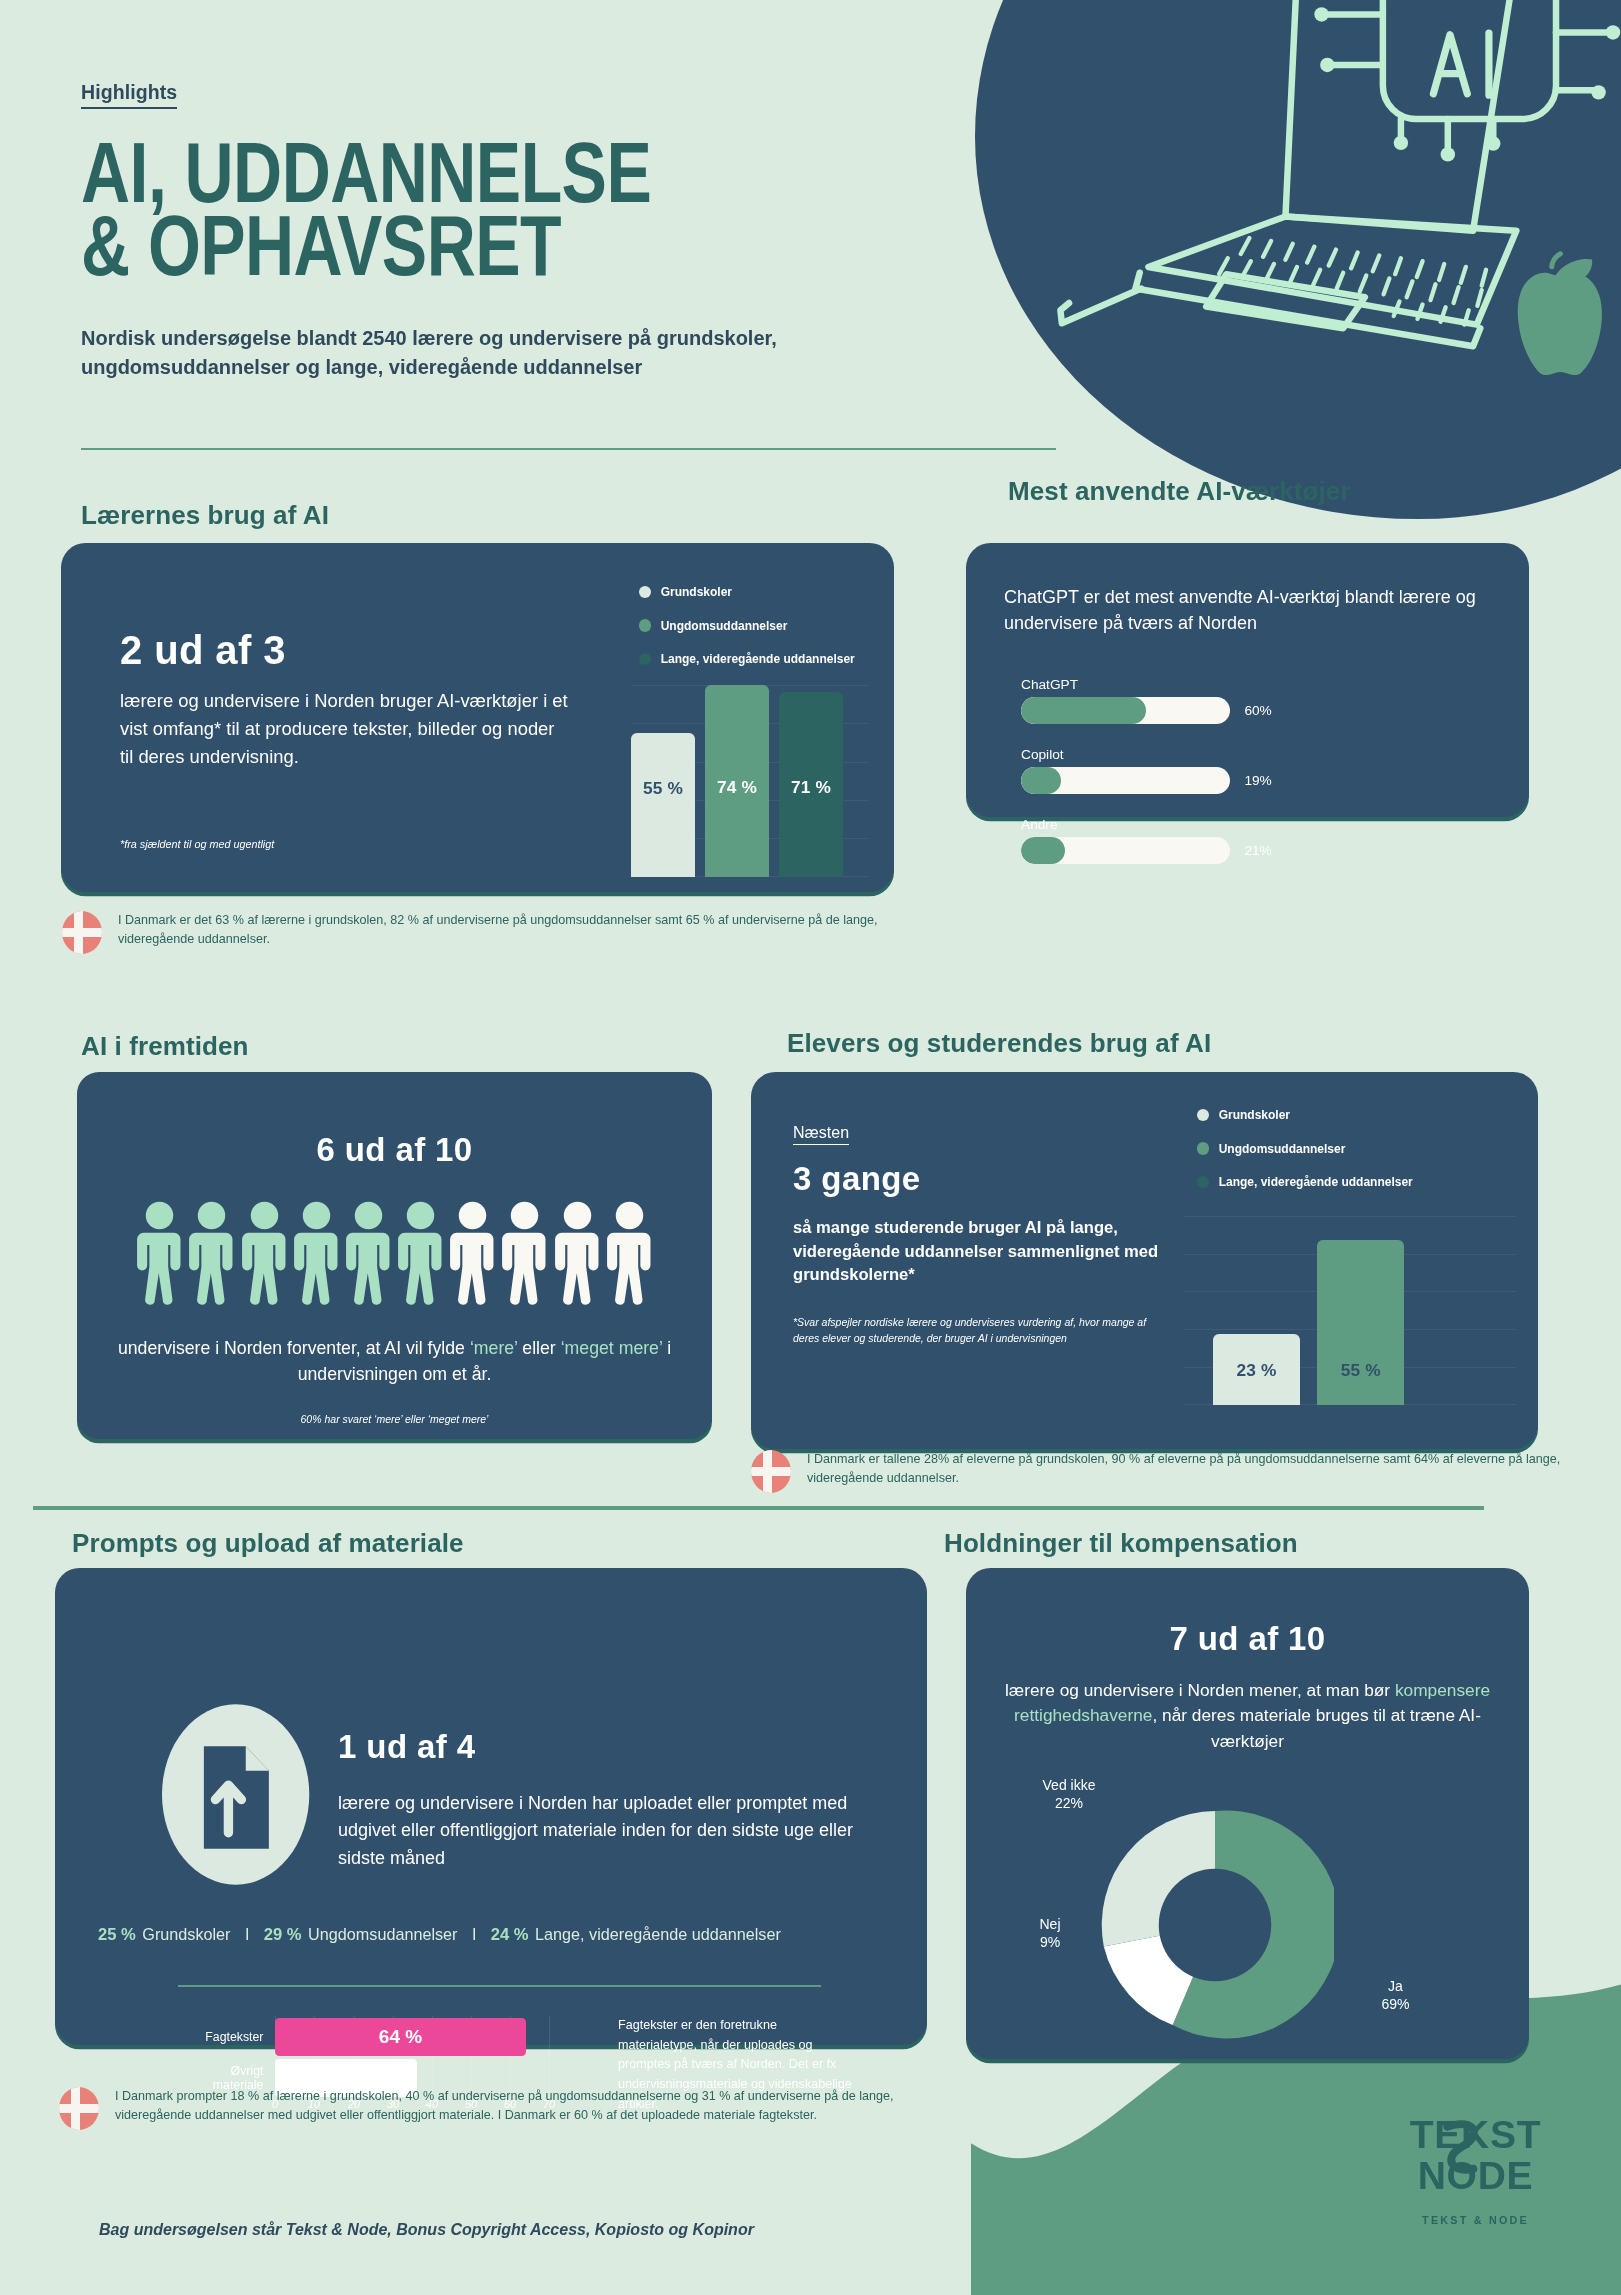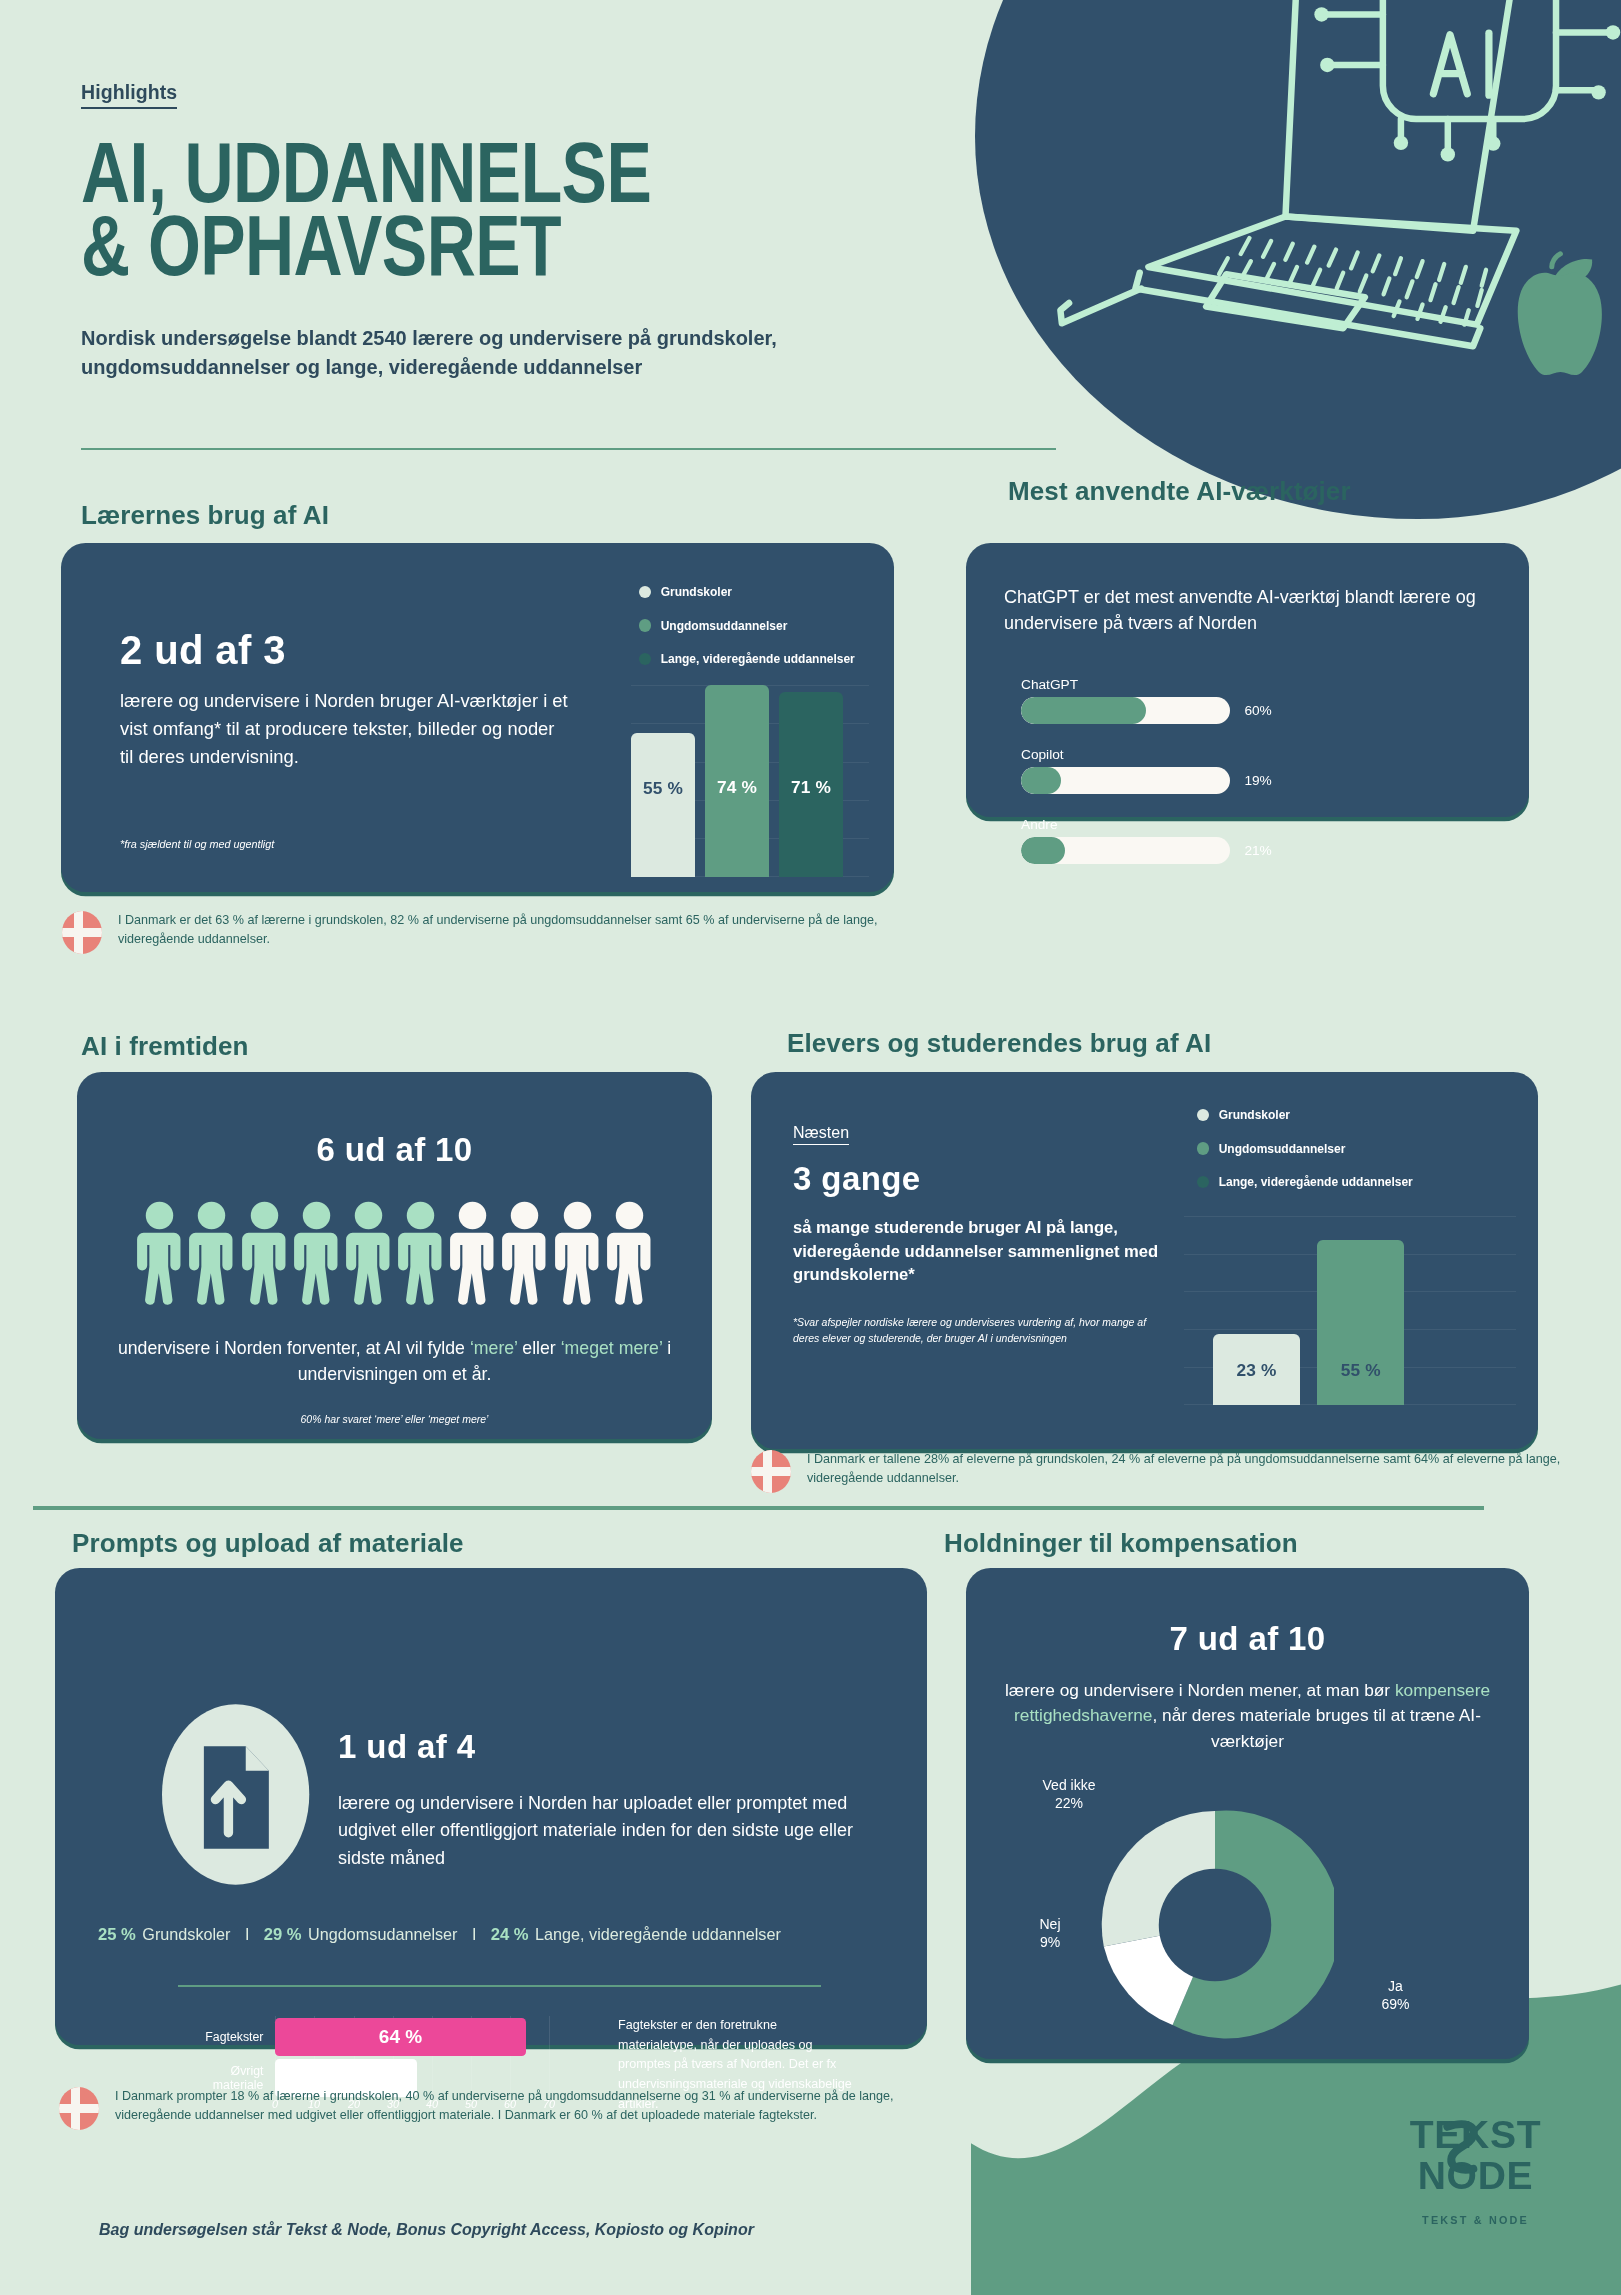--- a/index.html
+++ b/index.html
@@ -101,21 +101,21 @@
   .prog-wrap { position:absolute; top:134px; left:55px; width:477px; }
   .prog-row { margin-bottom:22.4px; }
   .prog-label { color:#ffffff; font-size:13.7px; margin-bottom:5px; }
   .prog-line { display:flex; align-items:center; }
   .prog-track { width:209px; height:27.4px; border-radius:13.7px; background:#faf8f3; position:relative; overflow:hidden; flex:none; }
   .prog-fill { position:absolute; left:0; top:0; bottom:0; border-radius:13.7px; background:#5f9d83; }
   .prog-val { color:#ffffff; font-size:13.7px; margin-left:14.4px; }
 
   
   #t3 { top:1031px; left:81px; }
-  #c3 { top:1072px; left:77px; width:635px; height:367px; }
+  #c3 { top:1072px; left:77px; width:635px; height:367px;border-radius:22px; }
   .s3-big { position:absolute; top:59px; left:0; right:0; text-align:center; font-size:33px; }
   .people { position:absolute; top:129px; left:0; right:0; display:flex; justify-content:center; gap:7.2px; }
   .s3-body { position:absolute; top:264px; left:21.7px; right:21.7px; text-align:center; color:#ffffff; font-size:17.7px; line-height:1.46; }
   .s3-body em { font-style:normal; color:#a9e0c3; }
   .s3-foot { position:absolute; top:341px; left:0; right:0; text-align:center; color:#ffffff; font-size:10.5px; font-style:italic; }
 
   
   #t4 { top:1028px; left:787px; }
   #c4 { top:1072px; left:751px; width:787px; height:377px; }
   .s4-naesten { position:absolute; top:52px; left:42px; color:#ffffff; font-size:16px; border-bottom:1.4px solid #ffffff; display:inline-block; padding-bottom:2.2px; }
@@ -432,21 +432,21 @@
           <span style="top:120px;color:#31506b">55 %</span>
         </div>
       </div>
     </div>
   </div>
 
   <div class="note" style="top:1450px; left:751px;">
     <div class="flag">
         <div class="fc"></div>
       </div>
-    <div class="note-text">I Danmark er tallene 28% af eleverne på grundskolen, 24 % af eleverne på på ungdomsuddannelserne samt 64% af eleverne på lange, videregående uddannelser.</div>
+    <div class="note-text">I Danmark er tallene 28% af eleverne på grundskolen, 90 % af eleverne på på ungdomsuddannelserne samt 64% af eleverne på lange, videregående uddannelser.</div>
   </div>
 
   <div class="rule-mid"></div>
 
   <div class="sec-title" id="t5">Prompts og upload af materiale</div>
   <div class="card" id="c5">
     <svg class="doc-badge" viewBox="0 0 205 250">
       <ellipse cx="102" cy="125" rx="102" ry="125" fill="#dce9e0"></ellipse>
       <path d="M58 58 h58 l32 34 v108 h-90 z" fill="#31506b"></path>
       <path d="M116 58 v34 h32 z" fill="#dce9e0"></path>

